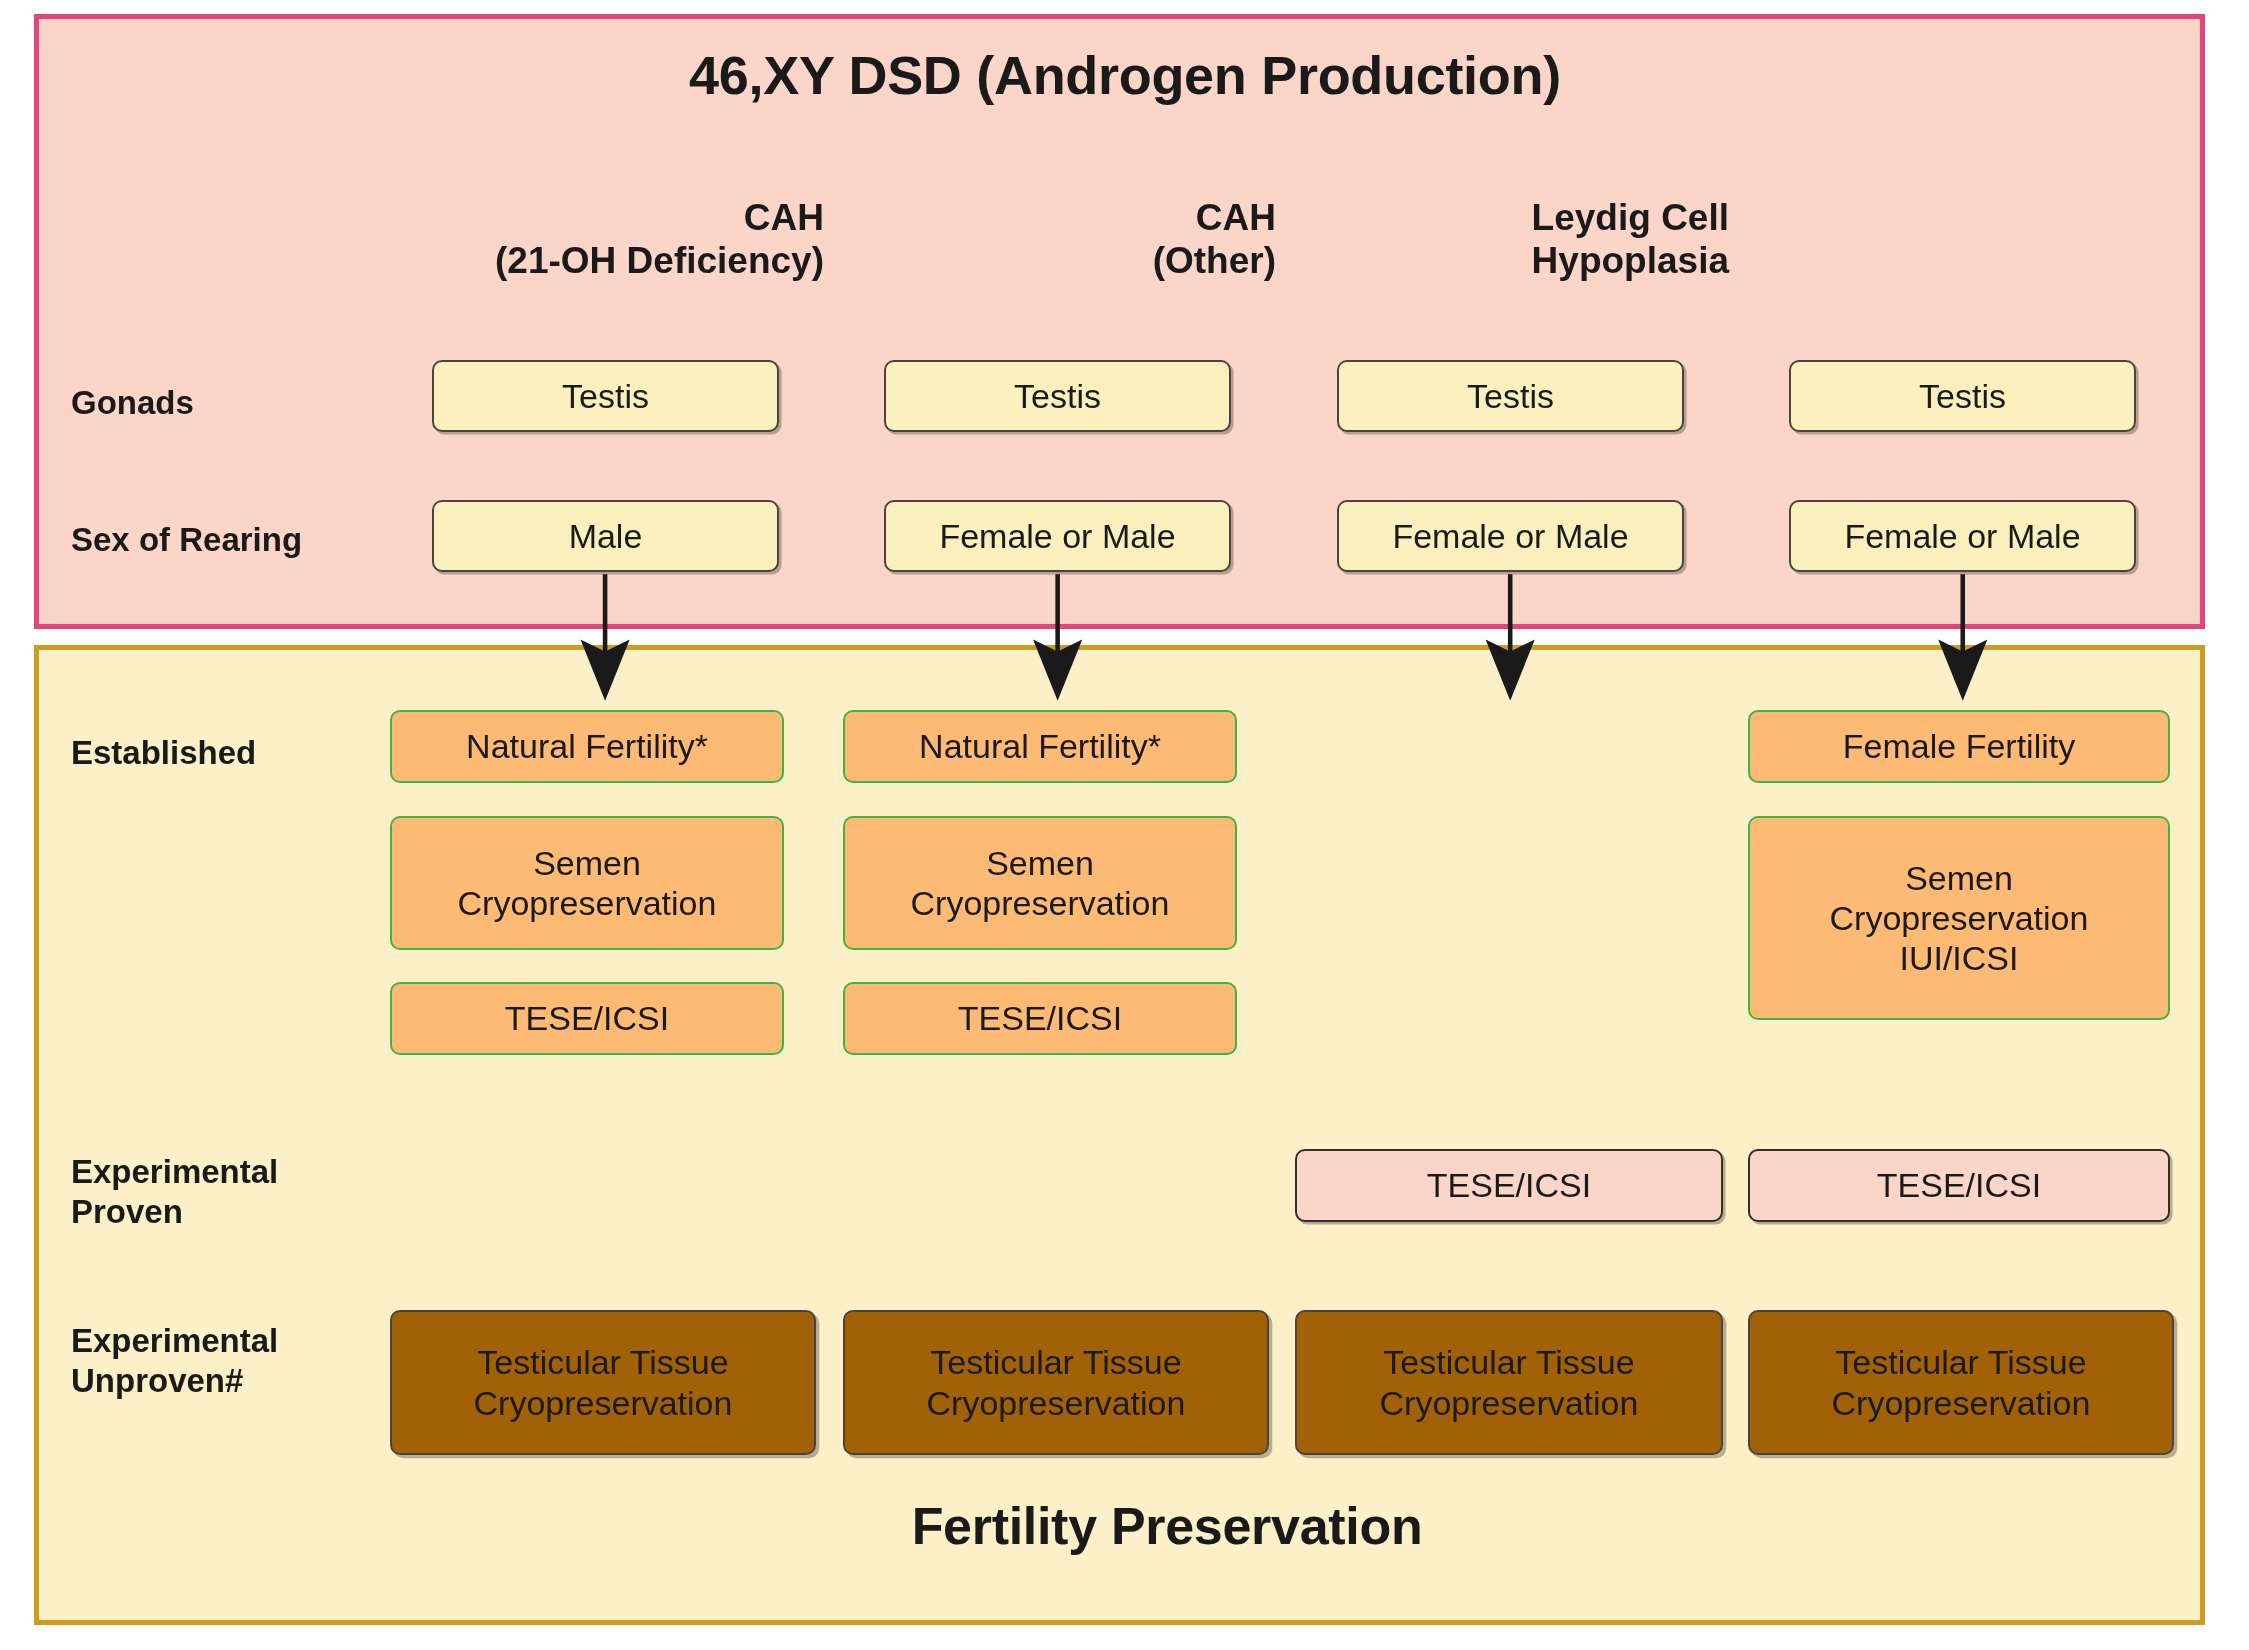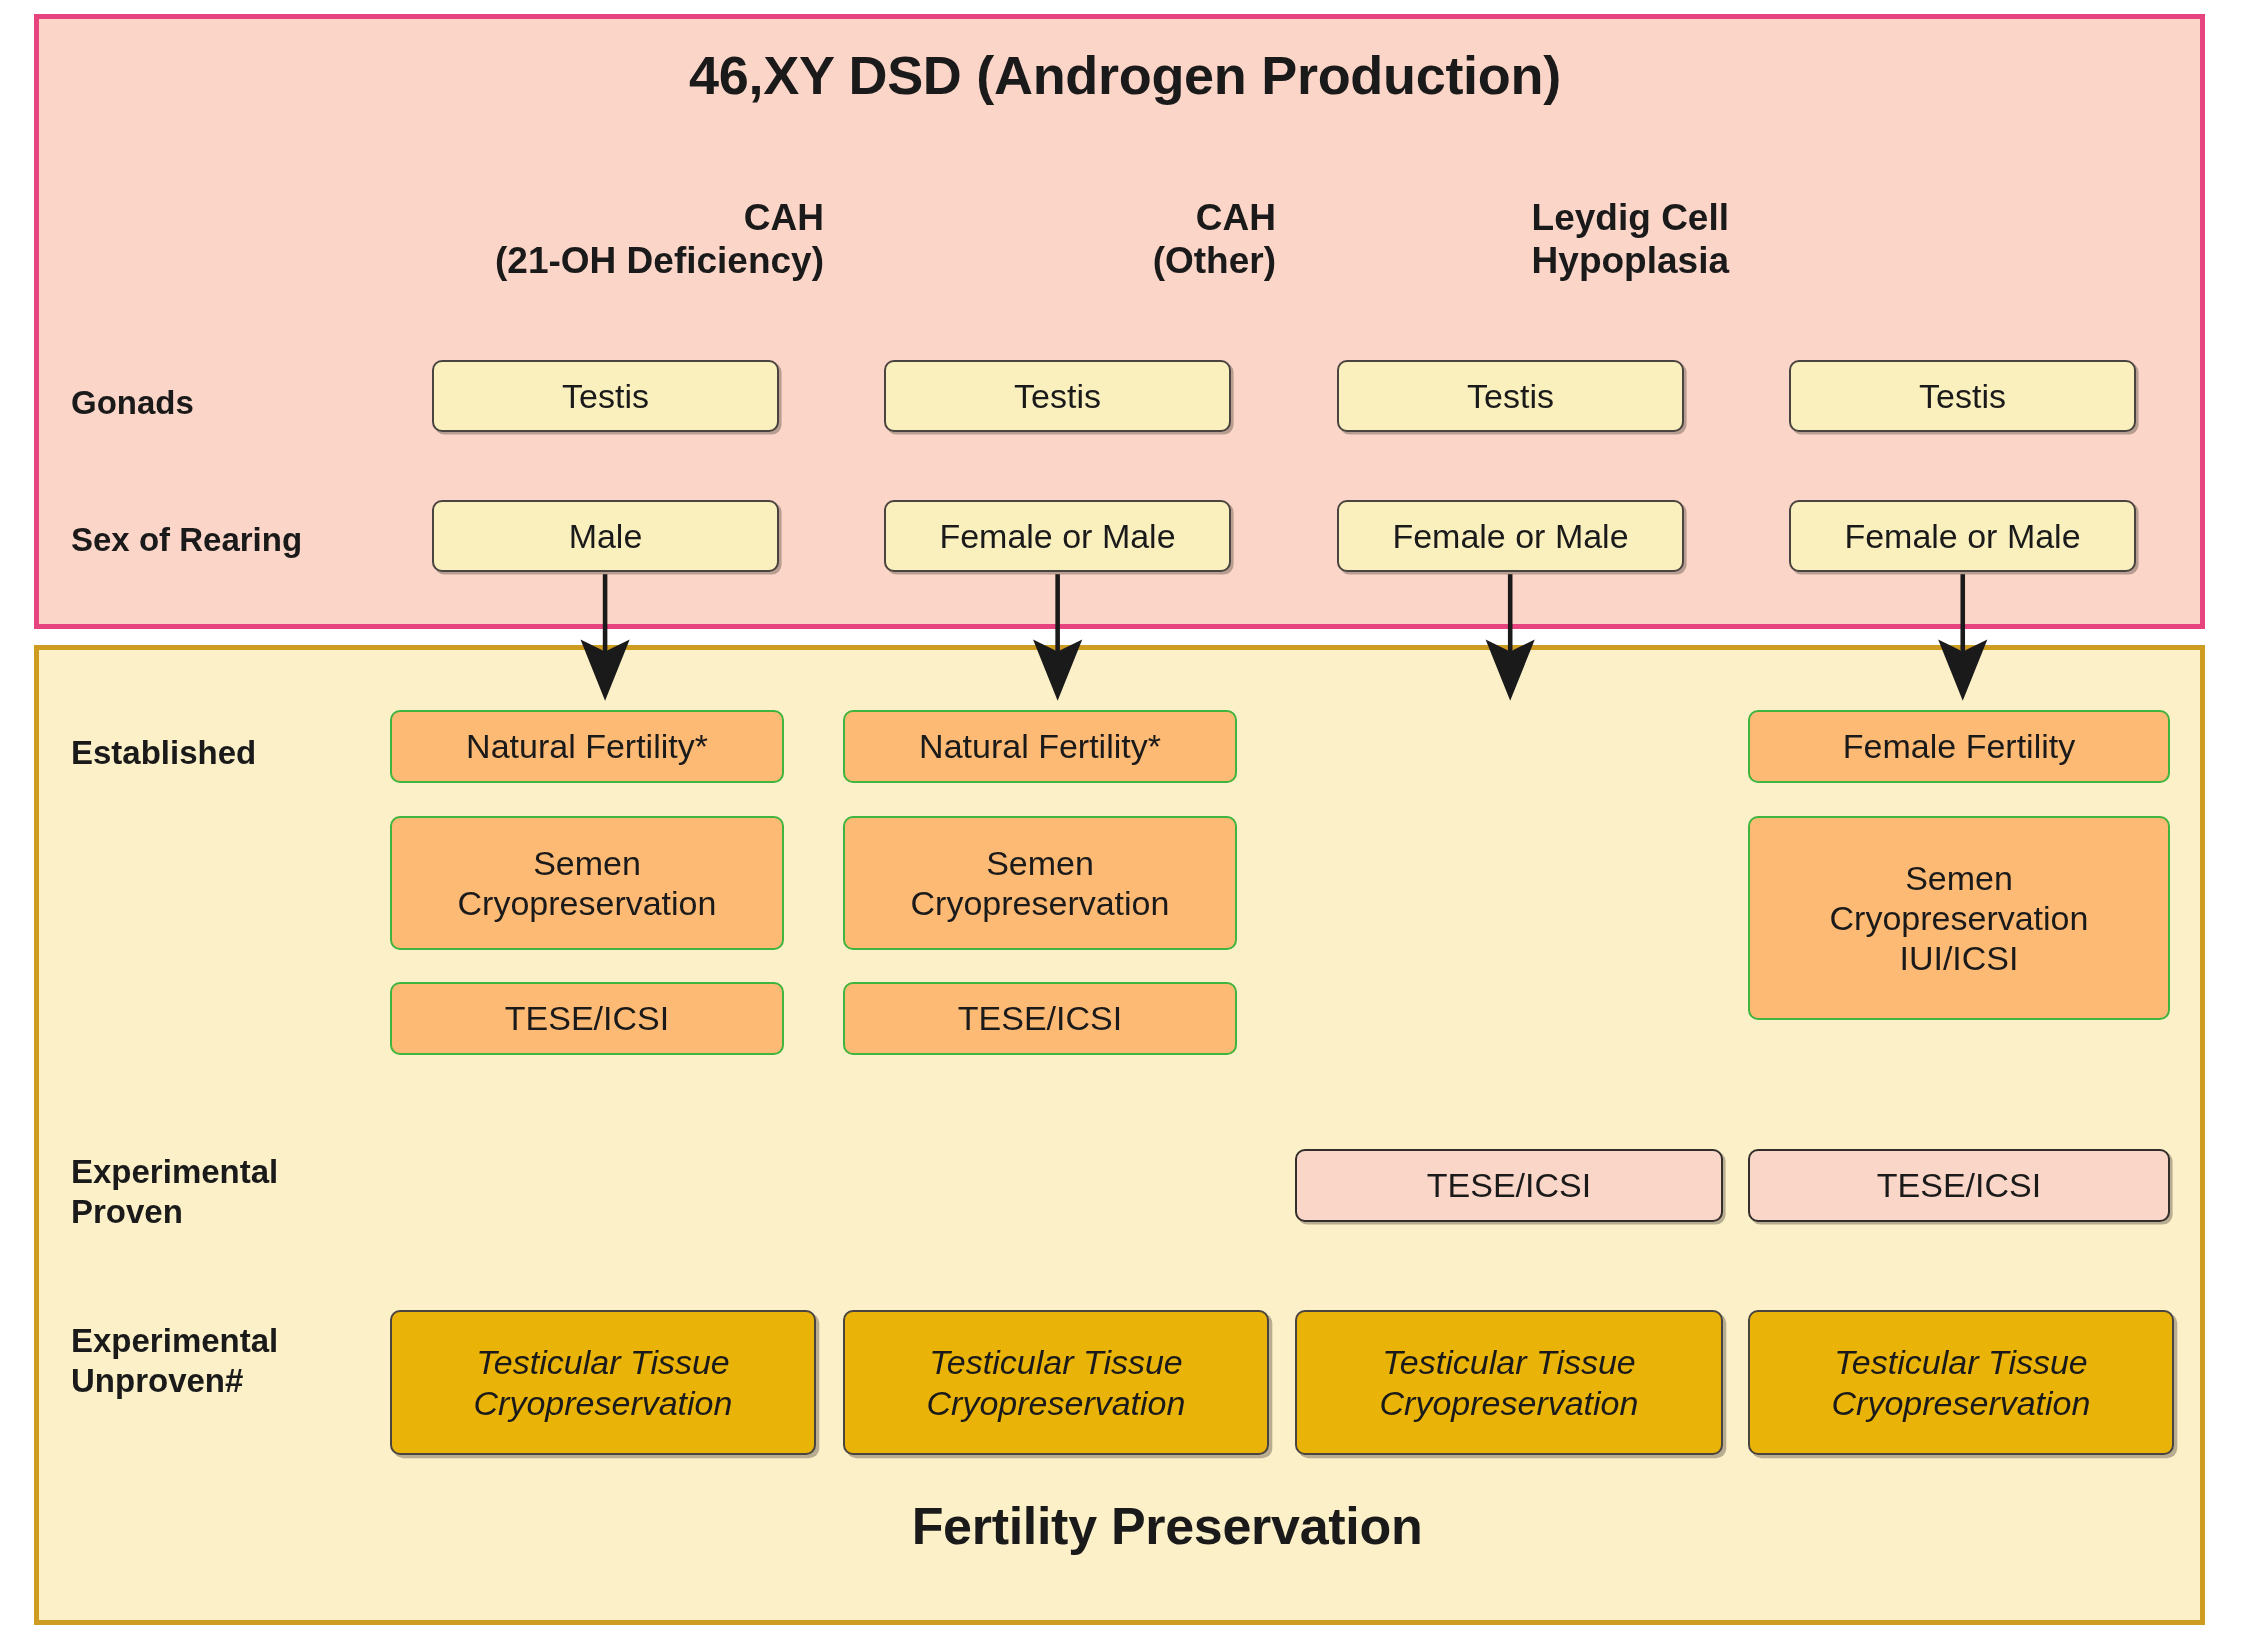--- a/index.html
+++ b/index.html
@@ -56,23 +56,22 @@
     box-shadow:2.6px 2.6px 0 rgba(90,80,70,0.42);
   }
   .box.green{
     background:#fdba74;border:2.6px solid #3FB53F;
   }
   .box.salmon{
     background:#FAD6C9;border:2.6px solid #332E2B;
     box-shadow:2.6px 2.6px 0 rgba(90,80,70,0.42);
   }
   .box.pinkdeep{
-    background:#eab308;border:2.6px solid #4A4440;
+    background:#a16207;border:2.6px solid #4A4440;
     box-shadow:3.3px 3.3px 0 rgba(90,80,70,0.42);
-    font-style:italic;
   }
 
   
   .arrow-layer{position:absolute;left:0;top:0;width:2250px;height:1650px;pointer-events:none;}
 </style>
 </head>
 <body>
 
 <div class="stage">
 

